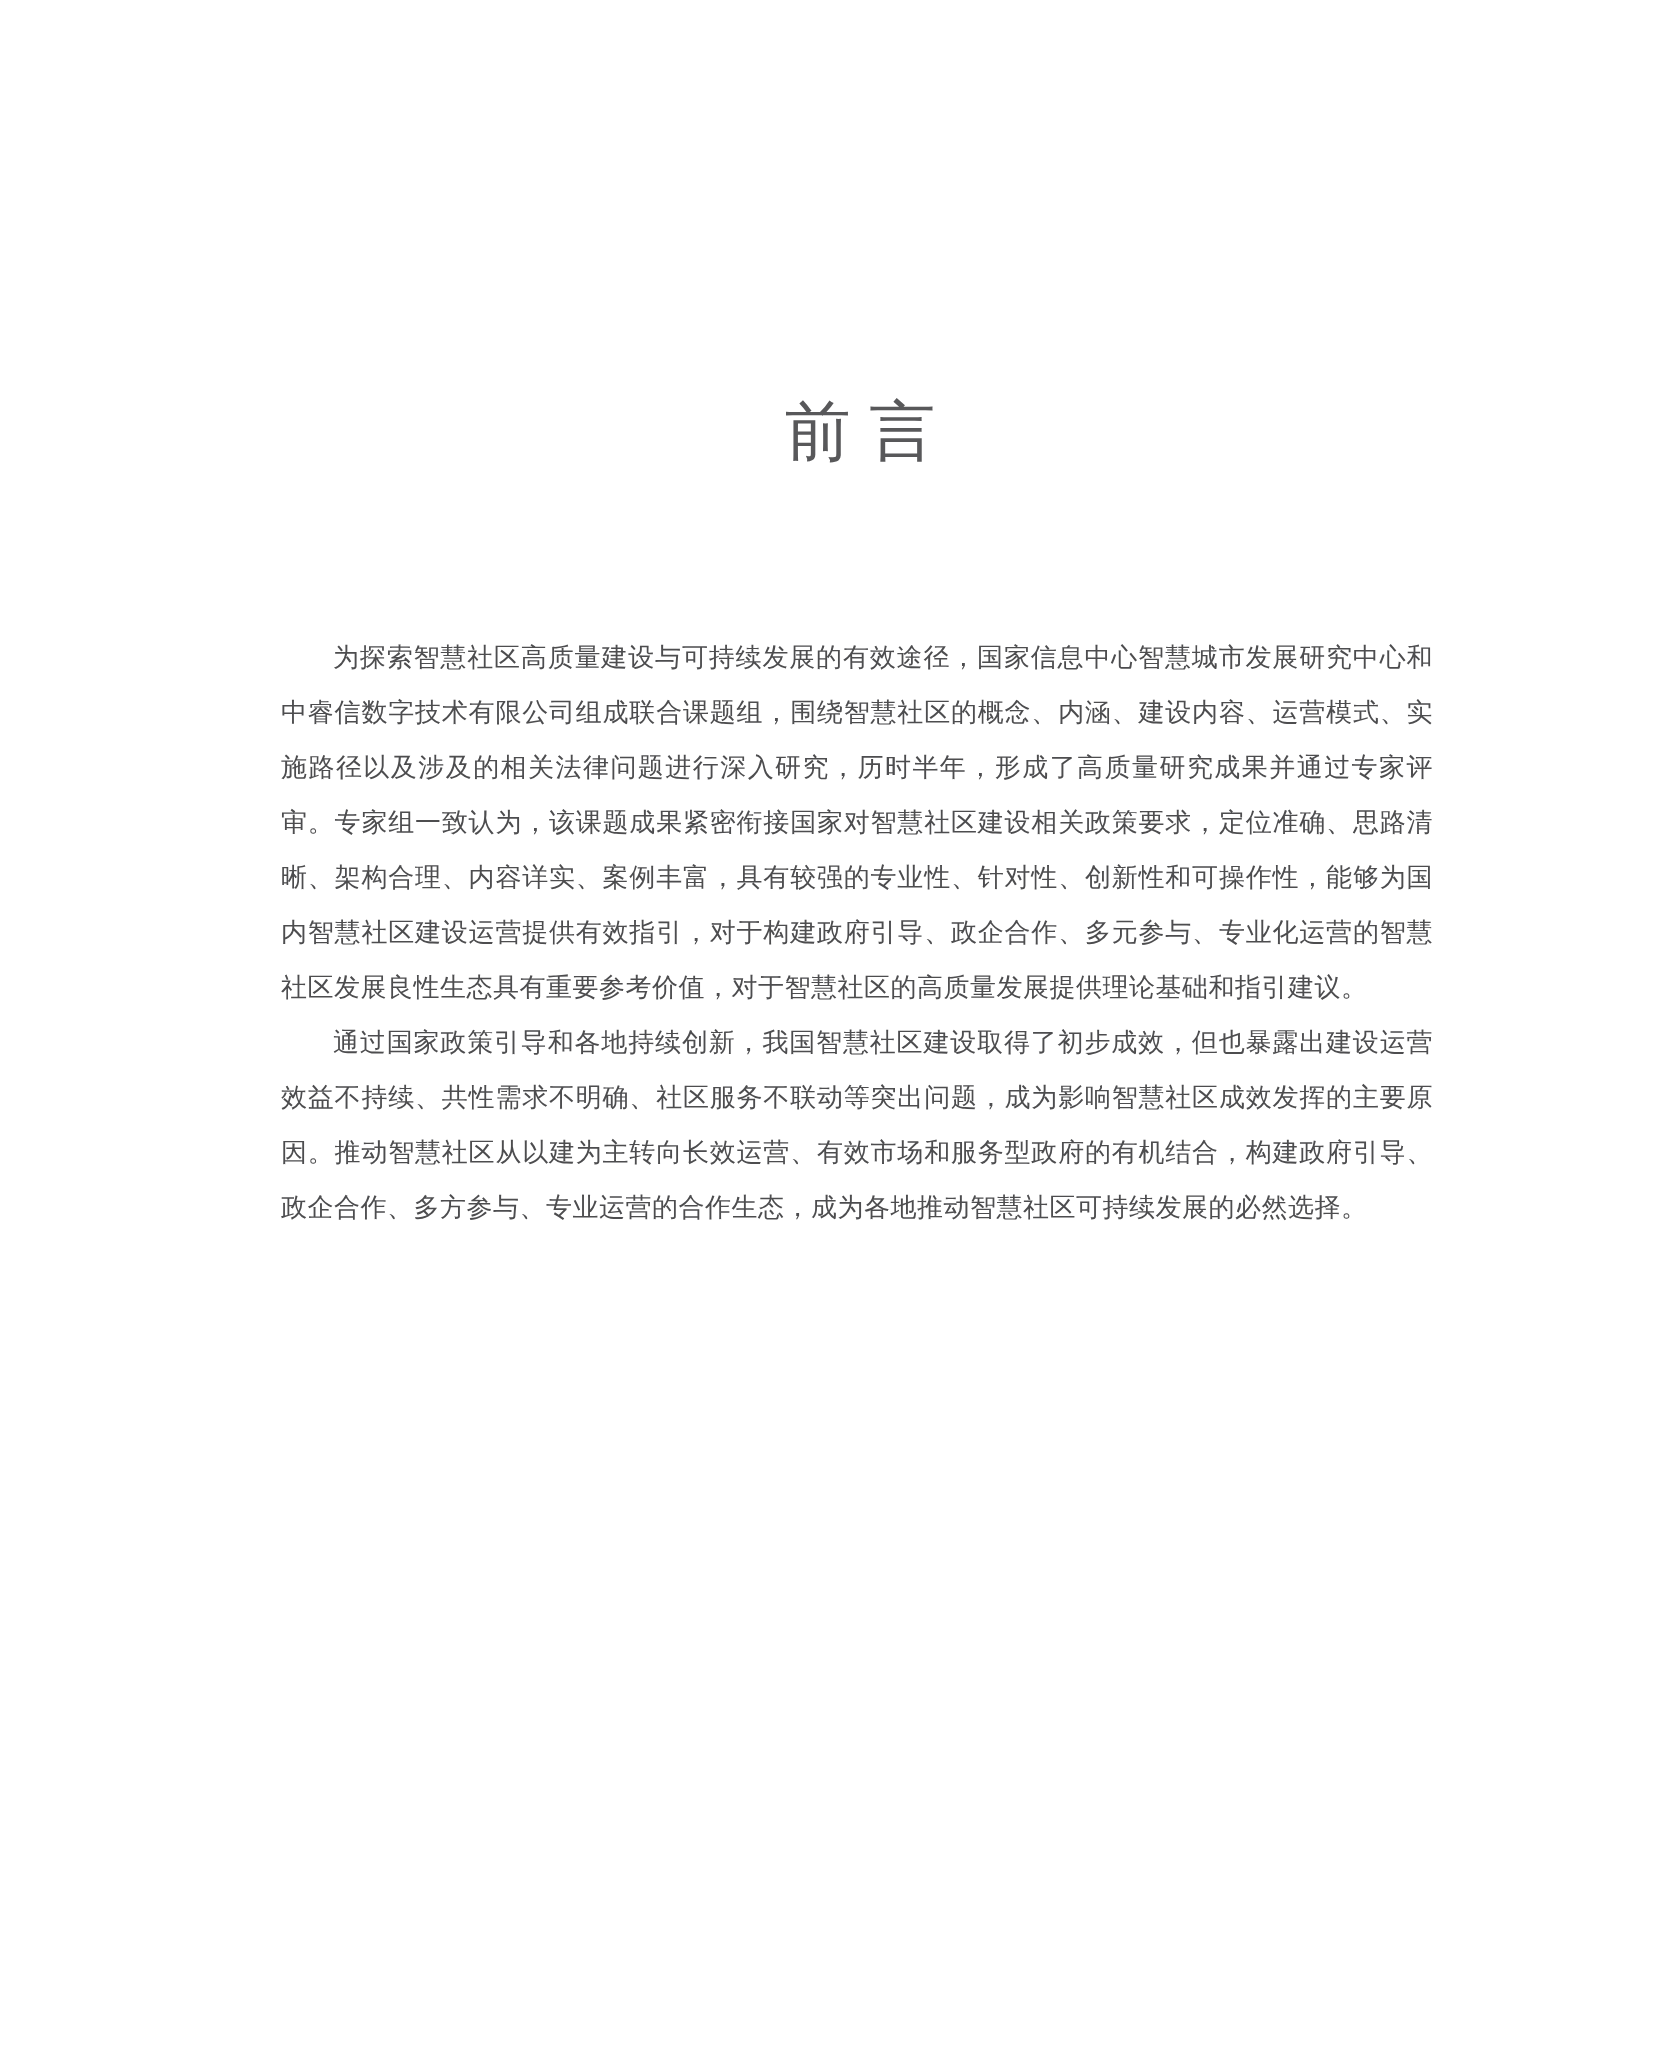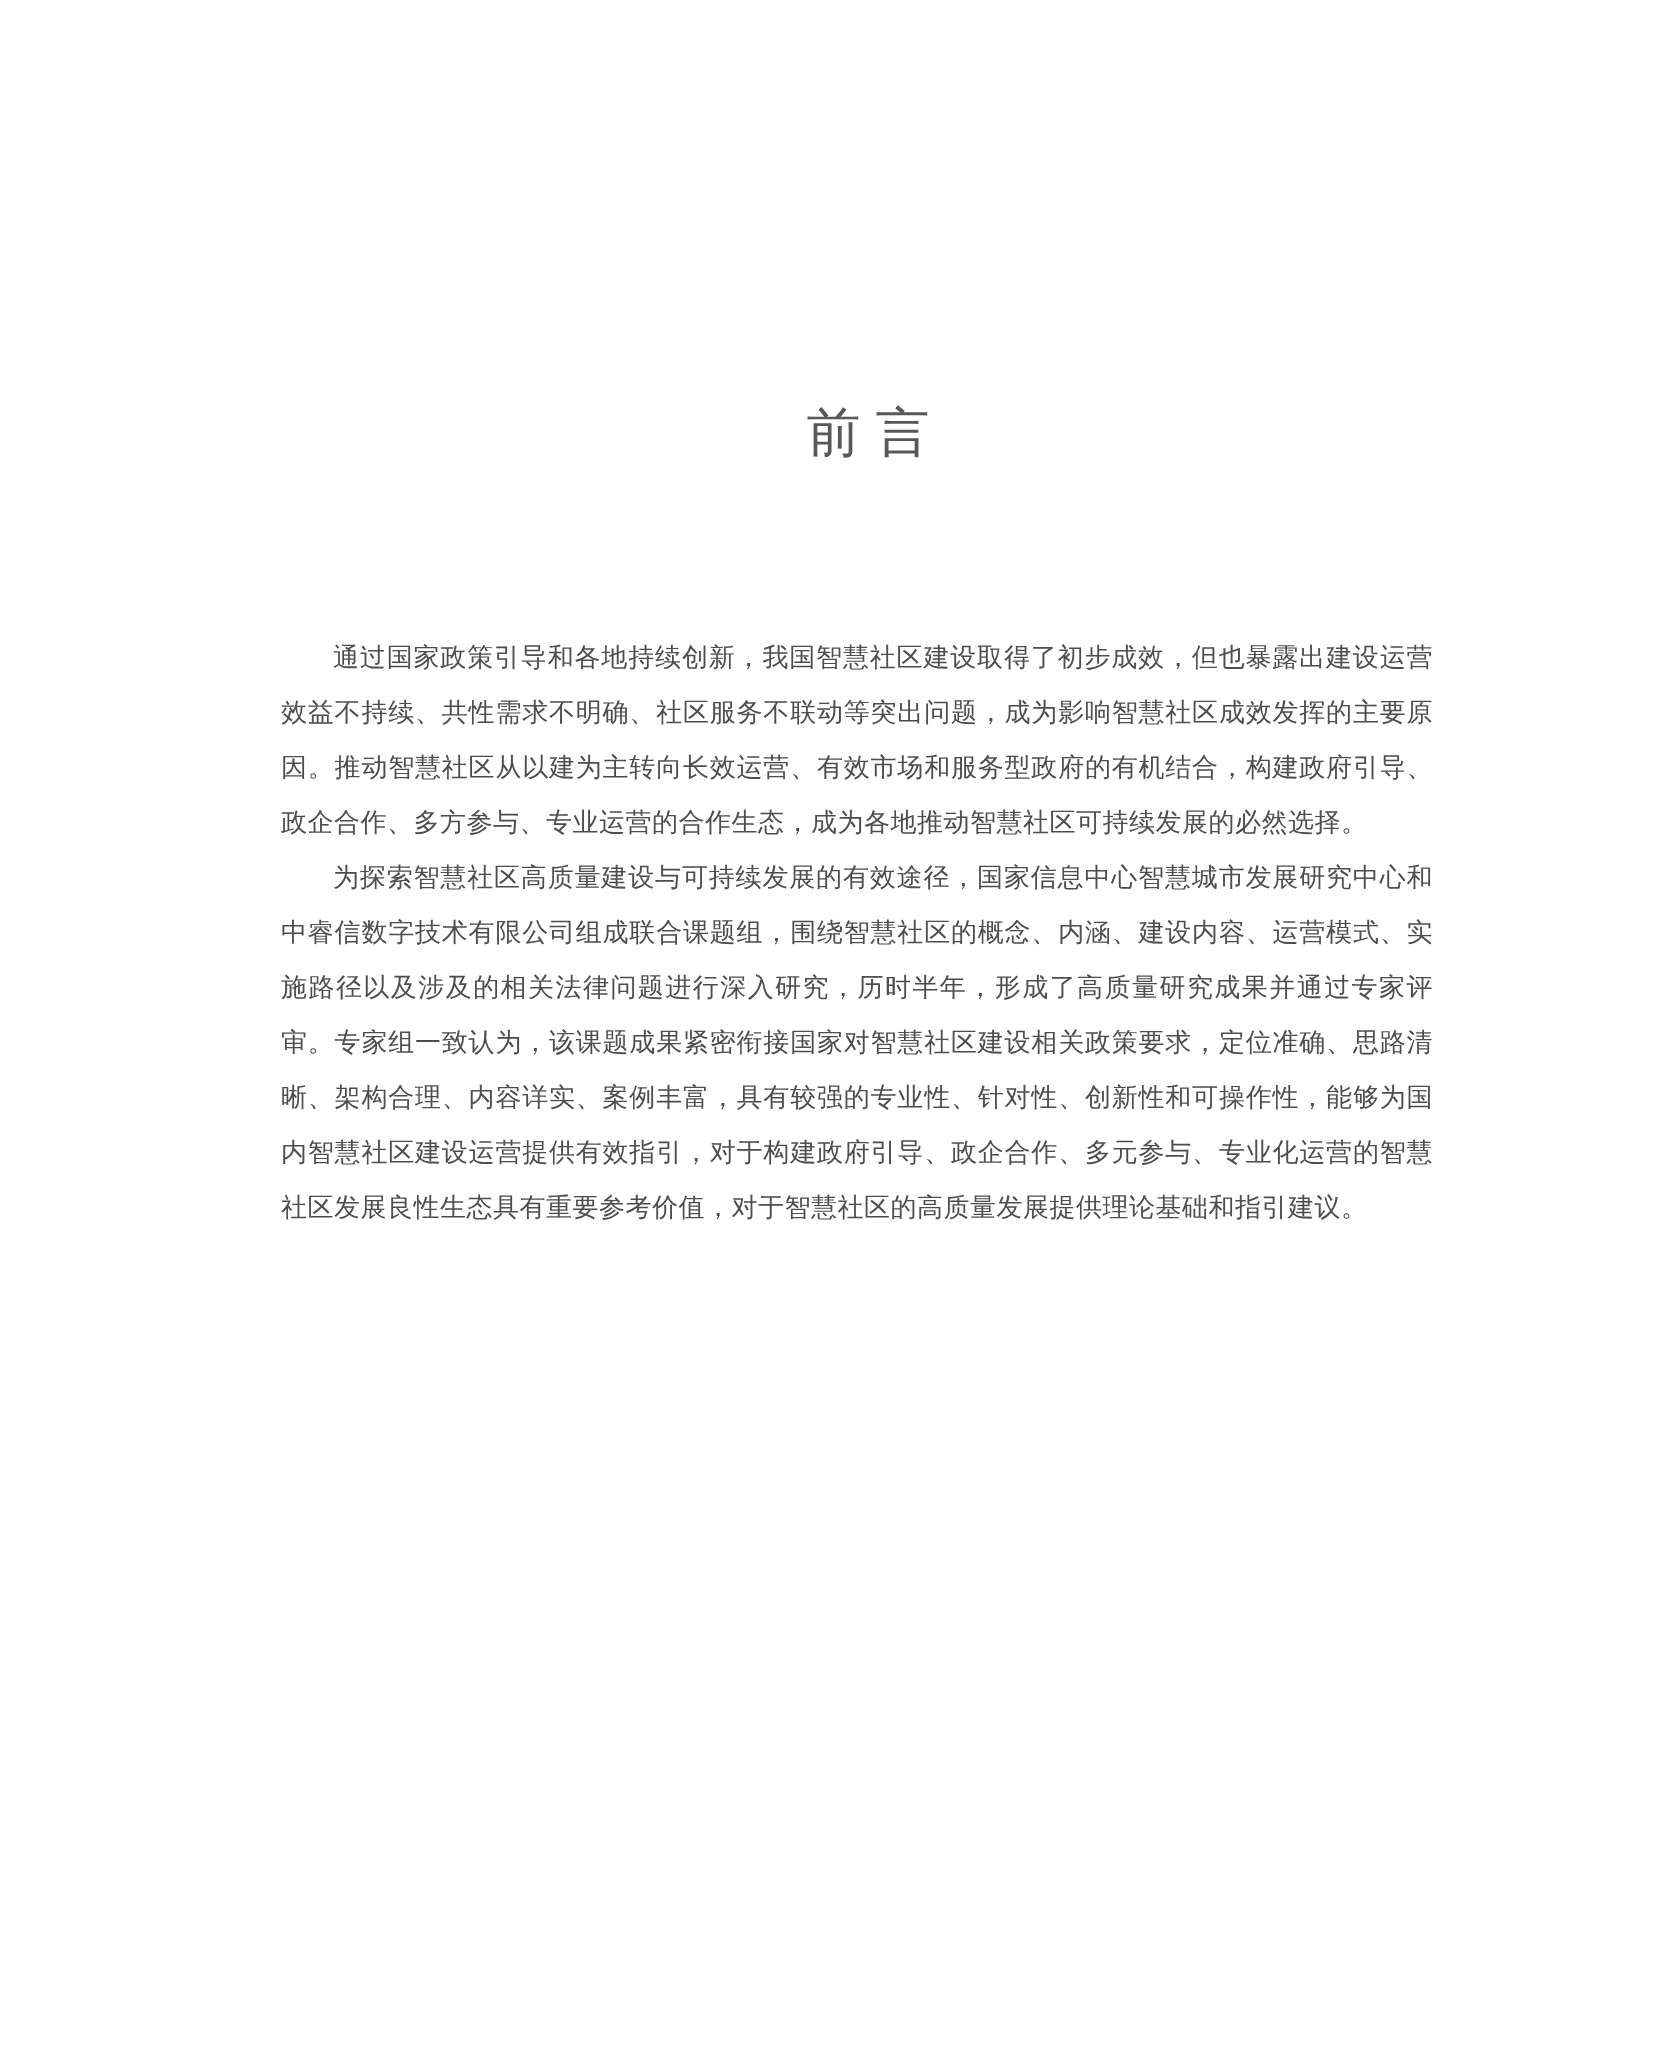--- a/index.html
+++ b/index.html
@@ -14,24 +14,24 @@
     width: 1653px;
     height: 2049px;
     background: var(--color-background, #ffffff);
     overflow: hidden;
   }
   .title {
     position: absolute;
     top: 388px;
     left: 280px;
     width: 1152px;
-    margin: 12px;
+    margin: 4px;
     text-align: center;
     font-family: "Liberation Sans", sans-serif;
-    font-size: 54px;
+    font-size: 66px;
     font-weight: 500;
     line-height: 1.2;
     color: var(--color-title_text, #58585a);
     white-space: pre;
   }
   .content {
     position: absolute;
     top: 630px;
     left: 281px;
     width: 1152px;
@@ -47,16 +47,16 @@
     letter-spacing: 0.5px;
   }
 </style>
 </head>
 <body>
 
 <div class="page">
   <h1 class="title">前 言</h1>
 
   <div class="content">
+    <p>为探索智慧社区高质量建设与可持续发展的有效途径，国家信息中心智慧城市发展研究中心和中睿信数字技术有限公司组成联合课题组，围绕智慧社区的概念、内涵、建设内容、运营模式、实施路径以及涉及的相关法律问题进行深入研究，历时半年，形成了高质量研究成果并通过专家评审。专家组一致认为，该课题成果紧密衔接国家对智慧社区建设相关政策要求，定位准确、思路清晰、架构合理、内容详实、案例丰富，具有较强的专业性、针对性、创新性和可操作性，能够为国内智慧社区建设运营提供有效指引，对于构建政府引导、政企合作、多元参与、专业化运营的智慧社区发展良性生态具有重要参考价值，对于智慧社区的高质量发展提供理论基础和指引建议。</p>
     <p>通过国家政策引导和各地持续创新，我国智慧社区建设取得了初步成效，但也暴露出建设运营效益不持续、共性需求不明确、社区服务不联动等突出问题，成为影响智慧社区成效发挥的主要原因。推动智慧社区从以建为主转向长效运营、有效市场和服务型政府的有机结合，构建政府引导、政企合作、多方参与、专业运营的合作生态，成为各地推动智慧社区可持续发展的必然选择。</p>
-    <p>为探索智慧社区高质量建设与可持续发展的有效途径，国家信息中心智慧城市发展研究中心和中睿信数字技术有限公司组成联合课题组，围绕智慧社区的概念、内涵、建设内容、运营模式、实施路径以及涉及的相关法律问题进行深入研究，历时半年，形成了高质量研究成果并通过专家评审。专家组一致认为，该课题成果紧密衔接国家对智慧社区建设相关政策要求，定位准确、思路清晰、架构合理、内容详实、案例丰富，具有较强的专业性、针对性、创新性和可操作性，能够为国内智慧社区建设运营提供有效指引，对于构建政府引导、政企合作、多元参与、专业化运营的智慧社区发展良性生态具有重要参考价值，对于智慧社区的高质量发展提供理论基础和指引建议。</p>
   </div>
 </div>
 
 </body></html>

